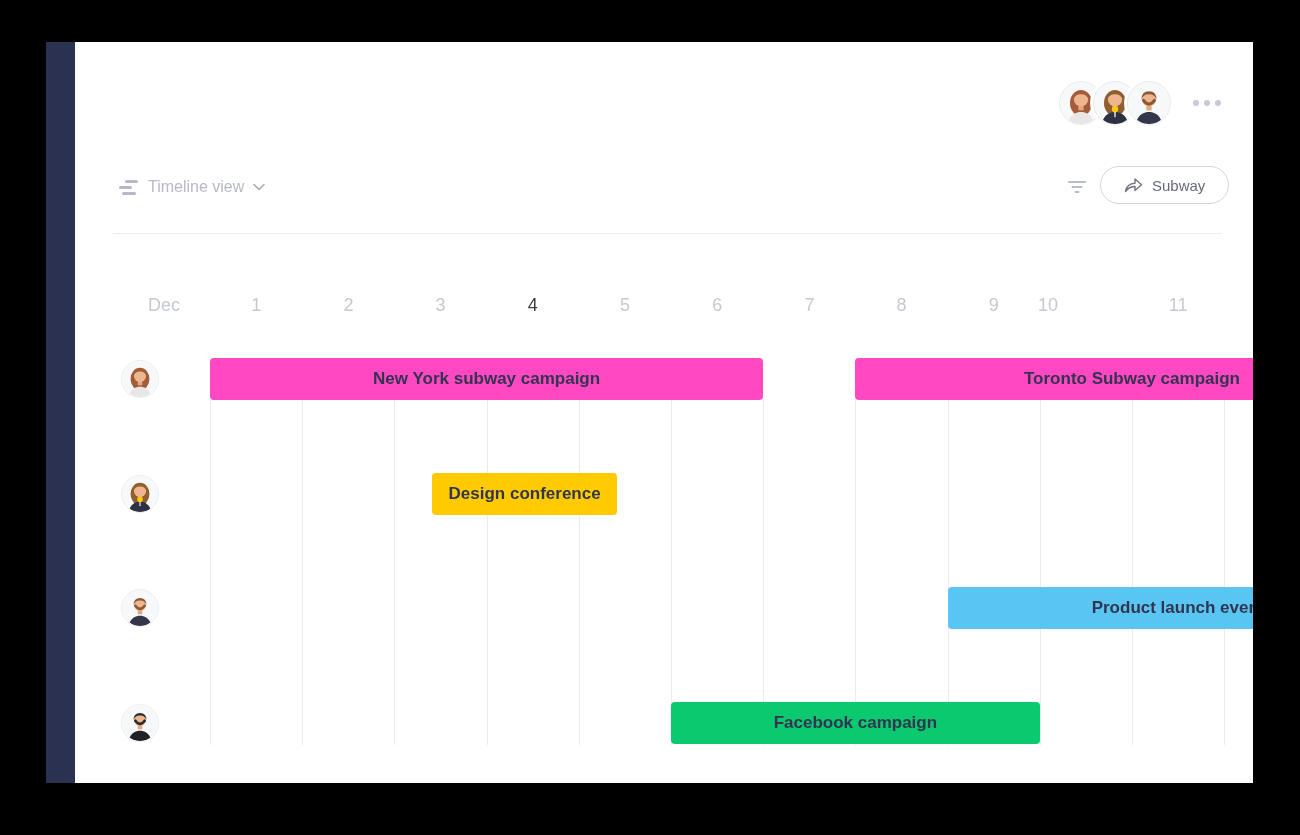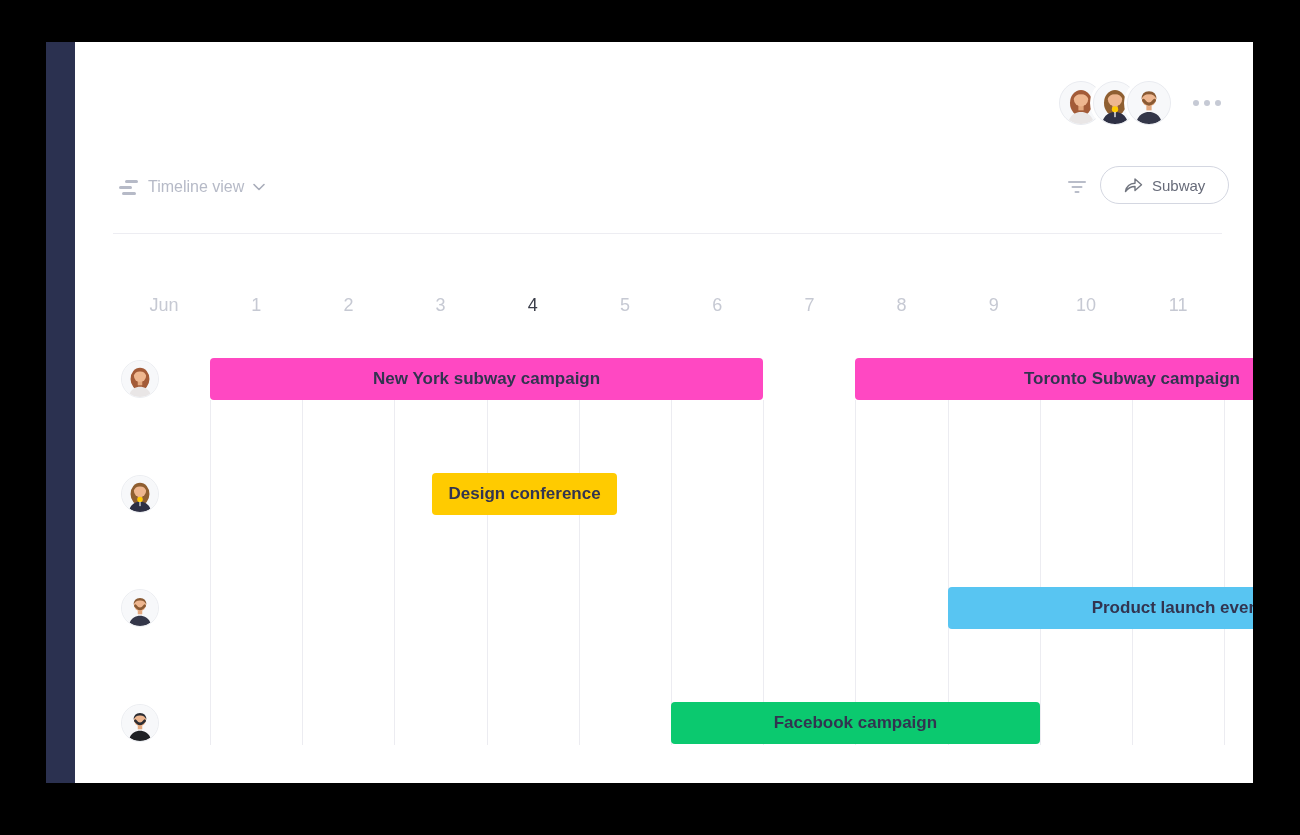--- a/index.html
+++ b/index.html
@@ -157,31 +157,31 @@
           </svg>
         </div>
       </div>
     <div class="more-dots">
         <i></i>
         <i></i>
         <i></i>
       </div>
 
     <div id="timeline-layer">
-        <div class="date-label" style="left: 89px;">Jun</div>
+        <div class="date-label" style="left: 89px;">Dec</div>
         <div class="date-label" style="left: 181.2px;">1</div>
         <div class="date-label" style="left: 273.4px;">2</div>
         <div class="date-label" style="left: 365.6px;">3</div>
         <div class="date-label today" style="left: 457.8px;">4</div>
         <div class="date-label" style="left: 550px;">5</div>
         <div class="date-label" style="left: 642.2px;">6</div>
         <div class="date-label" style="left: 734.4px;">7</div>
         <div class="date-label" style="left: 826.6px;">8</div>
         <div class="date-label" style="left: 918.8px;">9</div>
-        <div class="date-label" style="left: 1011px;">10</div>
+        <div class="date-label" style="left: 973px;">10</div>
         <div class="date-label" style="left: 1103.2px;">11</div>
         <div class="grid-line" style="left: 135px;"></div>
         <div class="grid-line" style="left: 227px;"></div>
         <div class="grid-line" style="left: 319px;"></div>
         <div class="grid-line" style="left: 412px;"></div>
         <div class="grid-line" style="left: 504px;"></div>
         <div class="grid-line" style="left: 596px;"></div>
         <div class="grid-line" style="left: 688px;"></div>
         <div class="grid-line" style="left: 780px;"></div>
         <div class="grid-line" style="left: 873px;"></div>

